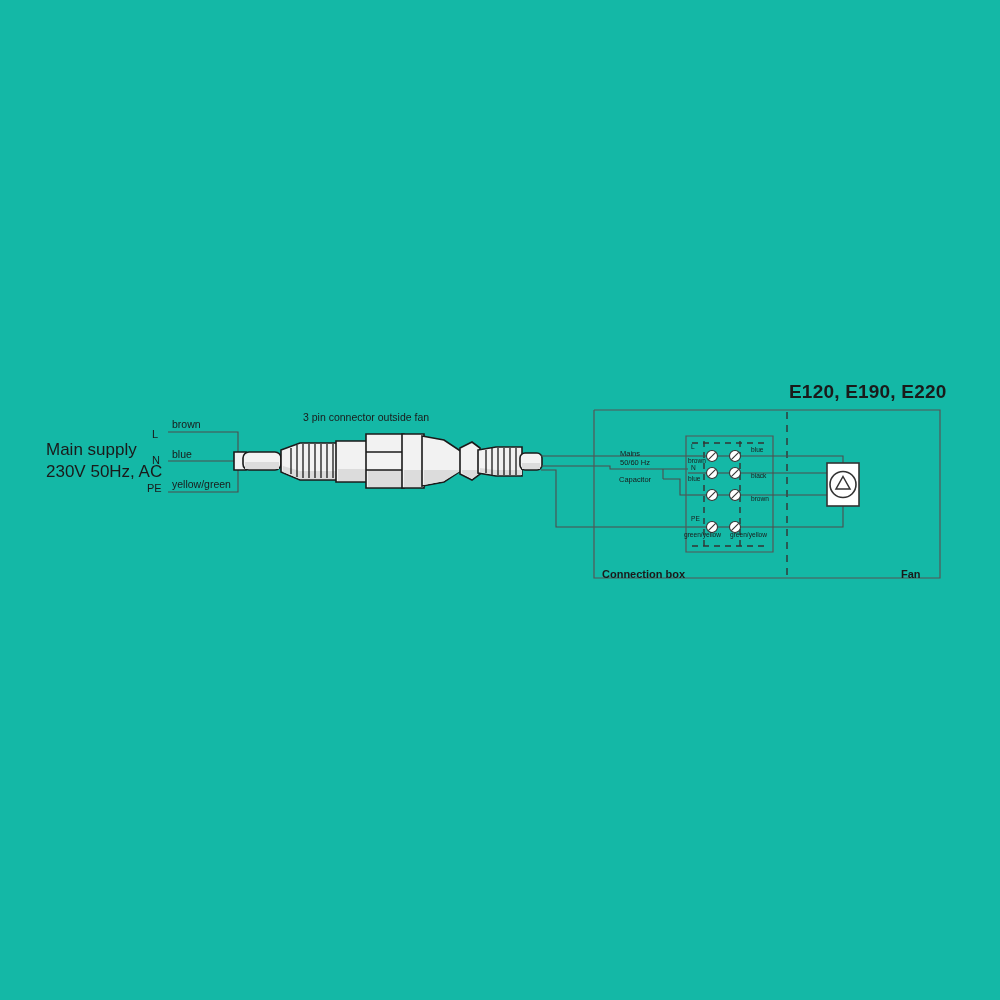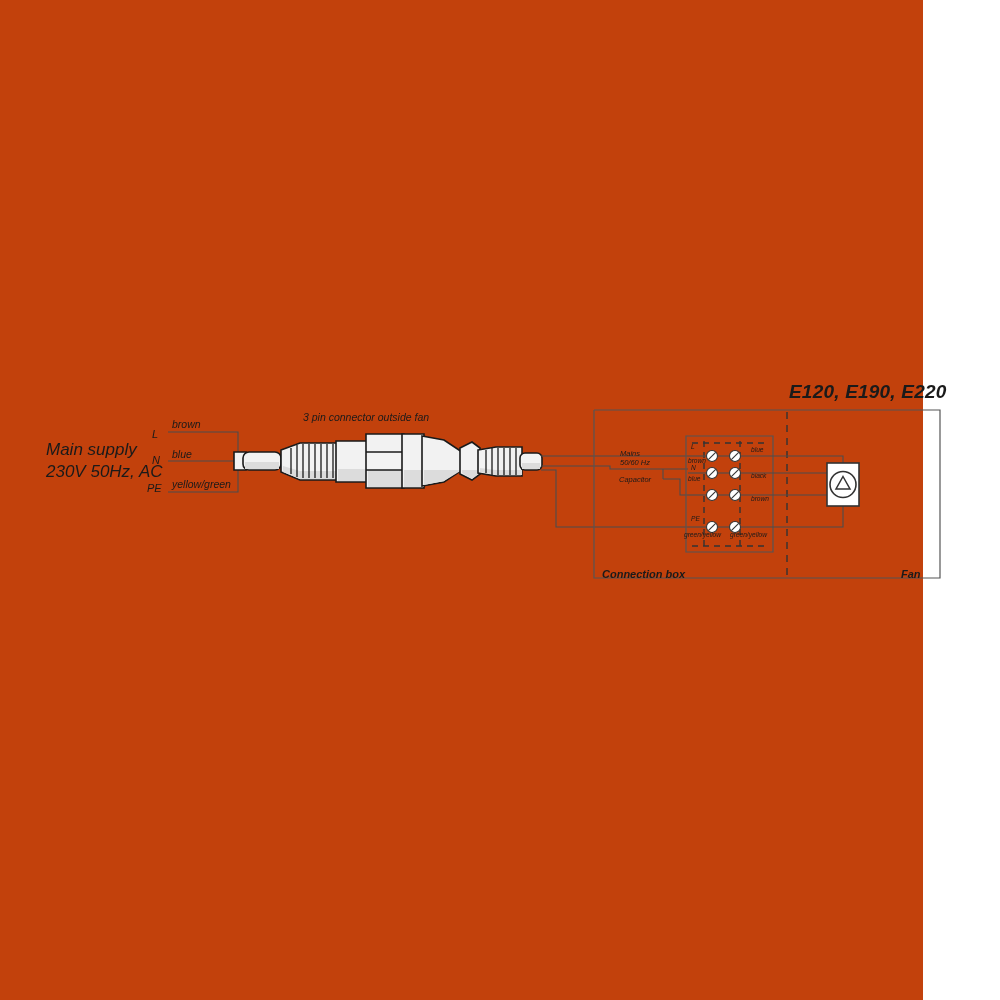--- a/index.html
+++ b/index.html
@@ -10,24 +10,23 @@
   }
   body {
     width: 1000px;
     height: 1000px;
     font-family: "Liberation Sans", sans-serif;
     color: #1a1a1a;
     overflow: hidden;
   }
   #stage {
     position: relative;
-    width: 923px;
+    width: 1000px;
     height: 1000px;
-    background: #c2410c;
-    font-style: italic;
+    background: #14b8a6;
   }
   #diagram {
     position: absolute;
     left: 0;
     top: 0;
     width: 1000px;
     height: 1000px;
   }
   text {
     font-family: "Liberation Sans", sans-serif;

